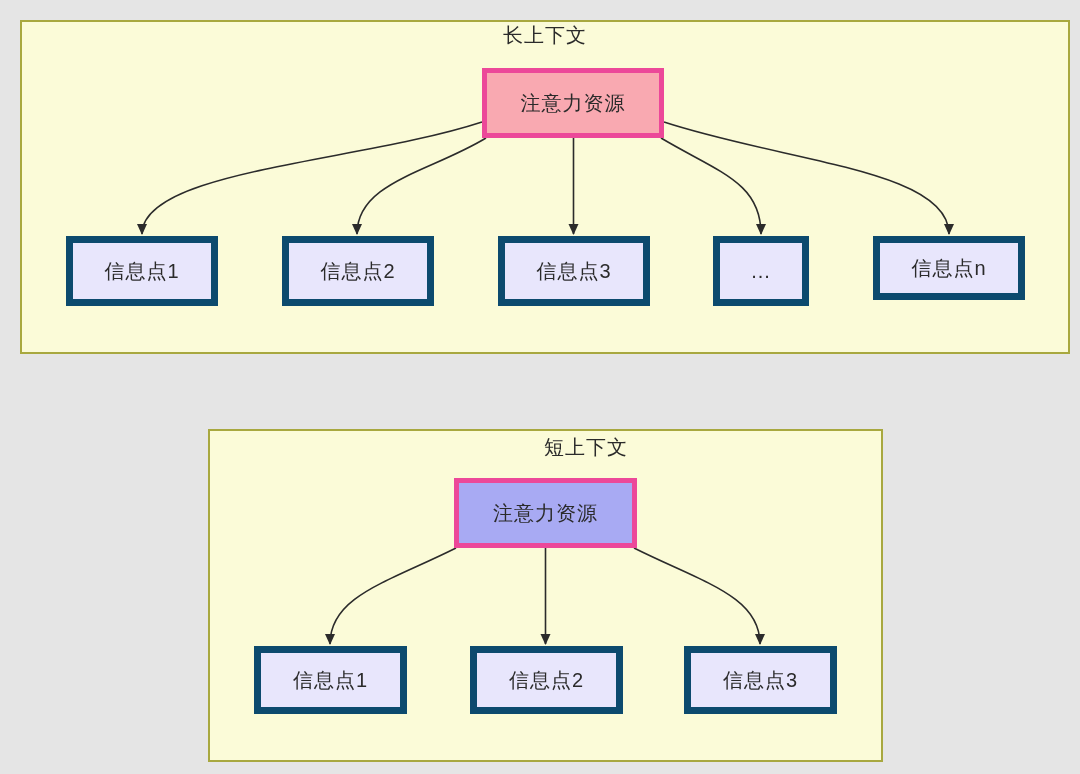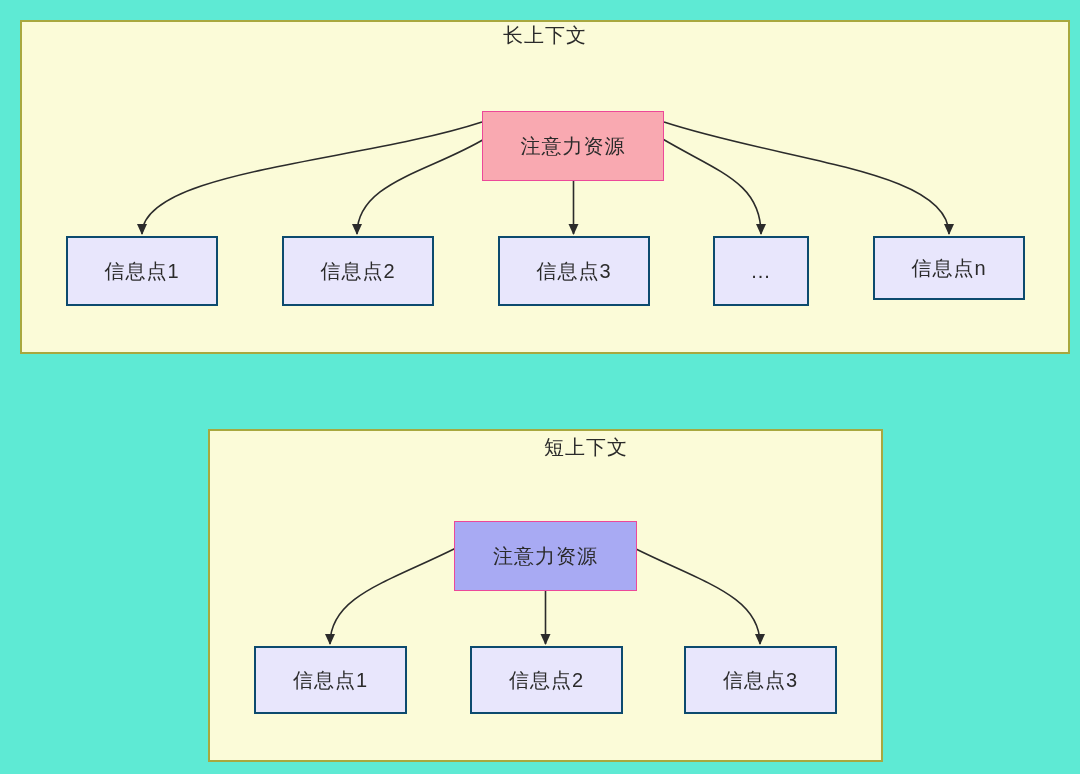--- a/index.html
+++ b/index.html
@@ -5,21 +5,21 @@
   html, body {
     margin: 0;
     padding: 0;
     background: #ffffff;
     font-family: "Liberation Sans", "DejaVu Sans", sans-serif;
   }
   .canvas {
     position: relative;
     width: 1080px;
     height: 774px;
-    background: #5eead4;
+    background: #e5e5e5;
     overflow: hidden;
   }
   .group-box {
     position: absolute;
     background: #fbfbd8;
     border: 2px solid #a8a83f;
     box-sizing: border-box;
   }
   .group-title {
     position: absolute;
@@ -29,36 +29,35 @@
     letter-spacing: 1px;
   }
   .arrows {
     position: absolute;
     left: 0;
     top: 0;
   }
   .hub {
     position: absolute;
     box-sizing: border-box;
-    border: 1px solid #ec4899;
+    border: 5px solid #ec4899;
     display: flex;
     align-items: center;
     justify-content: center;
     font-size: 20px;
     color: #2b2b2b;
     letter-spacing: 1px;
-    margin-top: 43px;
   }
   .hub-long { background: #f9a9b1; }
   .hub-short { background: #a8aaf3; }
   .node {
     position: absolute;
     box-sizing: border-box;
     background: #e8e6fc;
-    border: 2px solid #0c4a6e;
+    border: 7px solid #0c4a6e;
     display: flex;
     align-items: center;
     justify-content: center;
     font-size: 20px;
     color: #2b2b2b;
     letter-spacing: 1px;
   }
 </style>
 </head>
 <body>

